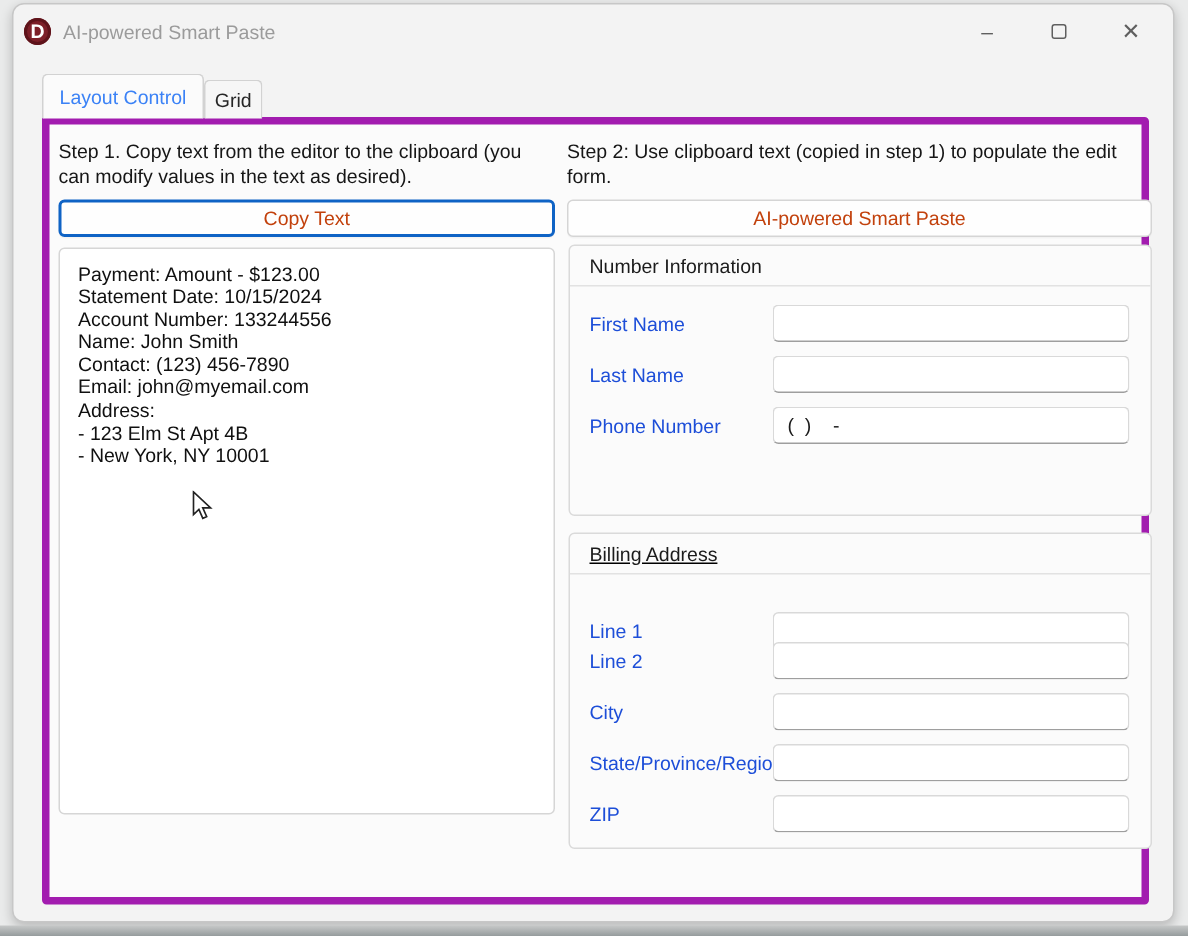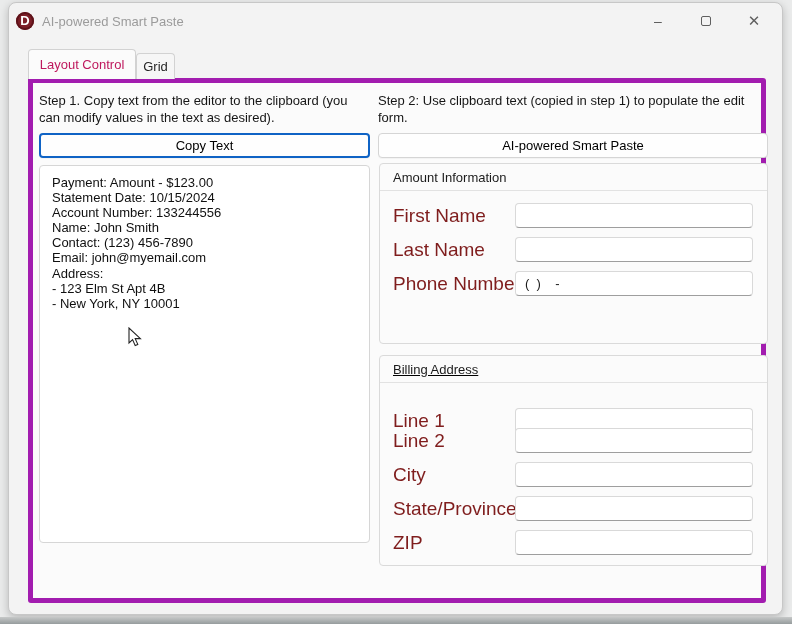--- a/index.html
+++ b/index.html
@@ -42,21 +42,21 @@
     width:48px; height:32px; display:flex; align-items:center; justify-content:center;
     color:#5f5f5f; font-size:14px; cursor:default;
   }
   .max-glyph { width:10px; height:10px; border:1px solid #5f5f5f; border-radius:2px; }
   .close-glyph { font-size:15px; }
   
   .tab {
     position:absolute; z-index:3;
     border:1px solid #d2d2d2; border-bottom:none;
     border-radius:4px 4px 0 0;
-    font-size:13px; color:#be185d;
+    font-size:13px; color:#3b82f6;
     display:flex; align-items:center; justify-content:center;
   }
   .tab.active {
     left:19px; top:46px; width:108px; height:30px;
     background:#fbfbfb;
   }
   .tab.inactive {
     left:127px; top:50px; width:39px; height:26px;
     background:#f6f6f6; color:#262626;
   }
@@ -69,21 +69,21 @@
     z-index:2;
   }
   .step-text {
     position:absolute; font-size:13px; line-height:17px; color:#161616;
   }
   .step1-text { left:6px; top:9px; width:330px; }
   .step2-text { left:345px; top:9px; width:392px; }
   .btn {
     position:absolute; height:25px;
     background:#fefefe; border:1px solid #d5d5d5; border-radius:4px;
-    font-size:13px; color:#000000;
+    font-size:13px; color:#c2410c;
     display:flex; align-items:center; justify-content:center;
     box-shadow:0 1px 0 rgba(0,0,0,.03);
   }
   .copy-btn {
     left:6px; top:50px; width:331px;
     border:2px solid #0f63c5;
   }
   .paste-btn { left:345px; top:50px; width:390px; }
   
   .memo {
@@ -102,21 +102,21 @@
   .group-billing-info { top:80px; height:181px; }
   .group-billing-addr { top:272px; height:211px;text-decoration:underline; }
   .group-header {
     height:27px; display:flex; align-items:center;
     padding-left:13px; font-size:13px; color:#1b1b1b;
     border-bottom:1px solid #e2e2e2;
   }
   .field-row { position:absolute; left:0; width:100%; height:26px; }
   .field-row .flabel {
     position:absolute; left:13px; top:50%; transform:translateY(-50%);
-    font-size:19px; color:#7f1d1d; white-space:nowrap;
+    font-size:13px; color:#1d4ed8; white-space:nowrap;
   }
   .field-row input {
     position:absolute; left:135px; top:0; width:238px; height:25px;
     background:#ffffff;
     border:1px solid #d9d9d9; border-bottom-color:#9e9e9e;
     border-radius:4px;
     font-family:"Liberation Sans", sans-serif;
     font-size:13px; color:#1b1b1b; padding:0 9px;
     outline:none;
   }
@@ -161,21 +161,21 @@
 Contact: (123) 456-7890
 Email: john@myemail.com
 Address:
 - 123 Elm St Apt 4B
 - New York, NY 10001</div>
 
     <div class="step-text step2-text">Step 2: Use clipboard text (copied in step 1) to populate the edit form.</div>
     <div class="btn paste-btn">AI-powered Smart Paste</div>
 
     <div class="groupbox group-billing-info g1">
-      <div class="group-header">Amount Information</div>
+      <div class="group-header">Number Information</div>
       <div class="field-row r0">
         <span class="flabel">First Name</span>
         <input type="text" value="" style="">
       </div>
       <div class="field-row r1">
         <span class="flabel">Last Name</span>
         <input type="text" value="" style="">
       </div>
       <div class="field-row r2">
         <span class="flabel">Phone Number</span>

